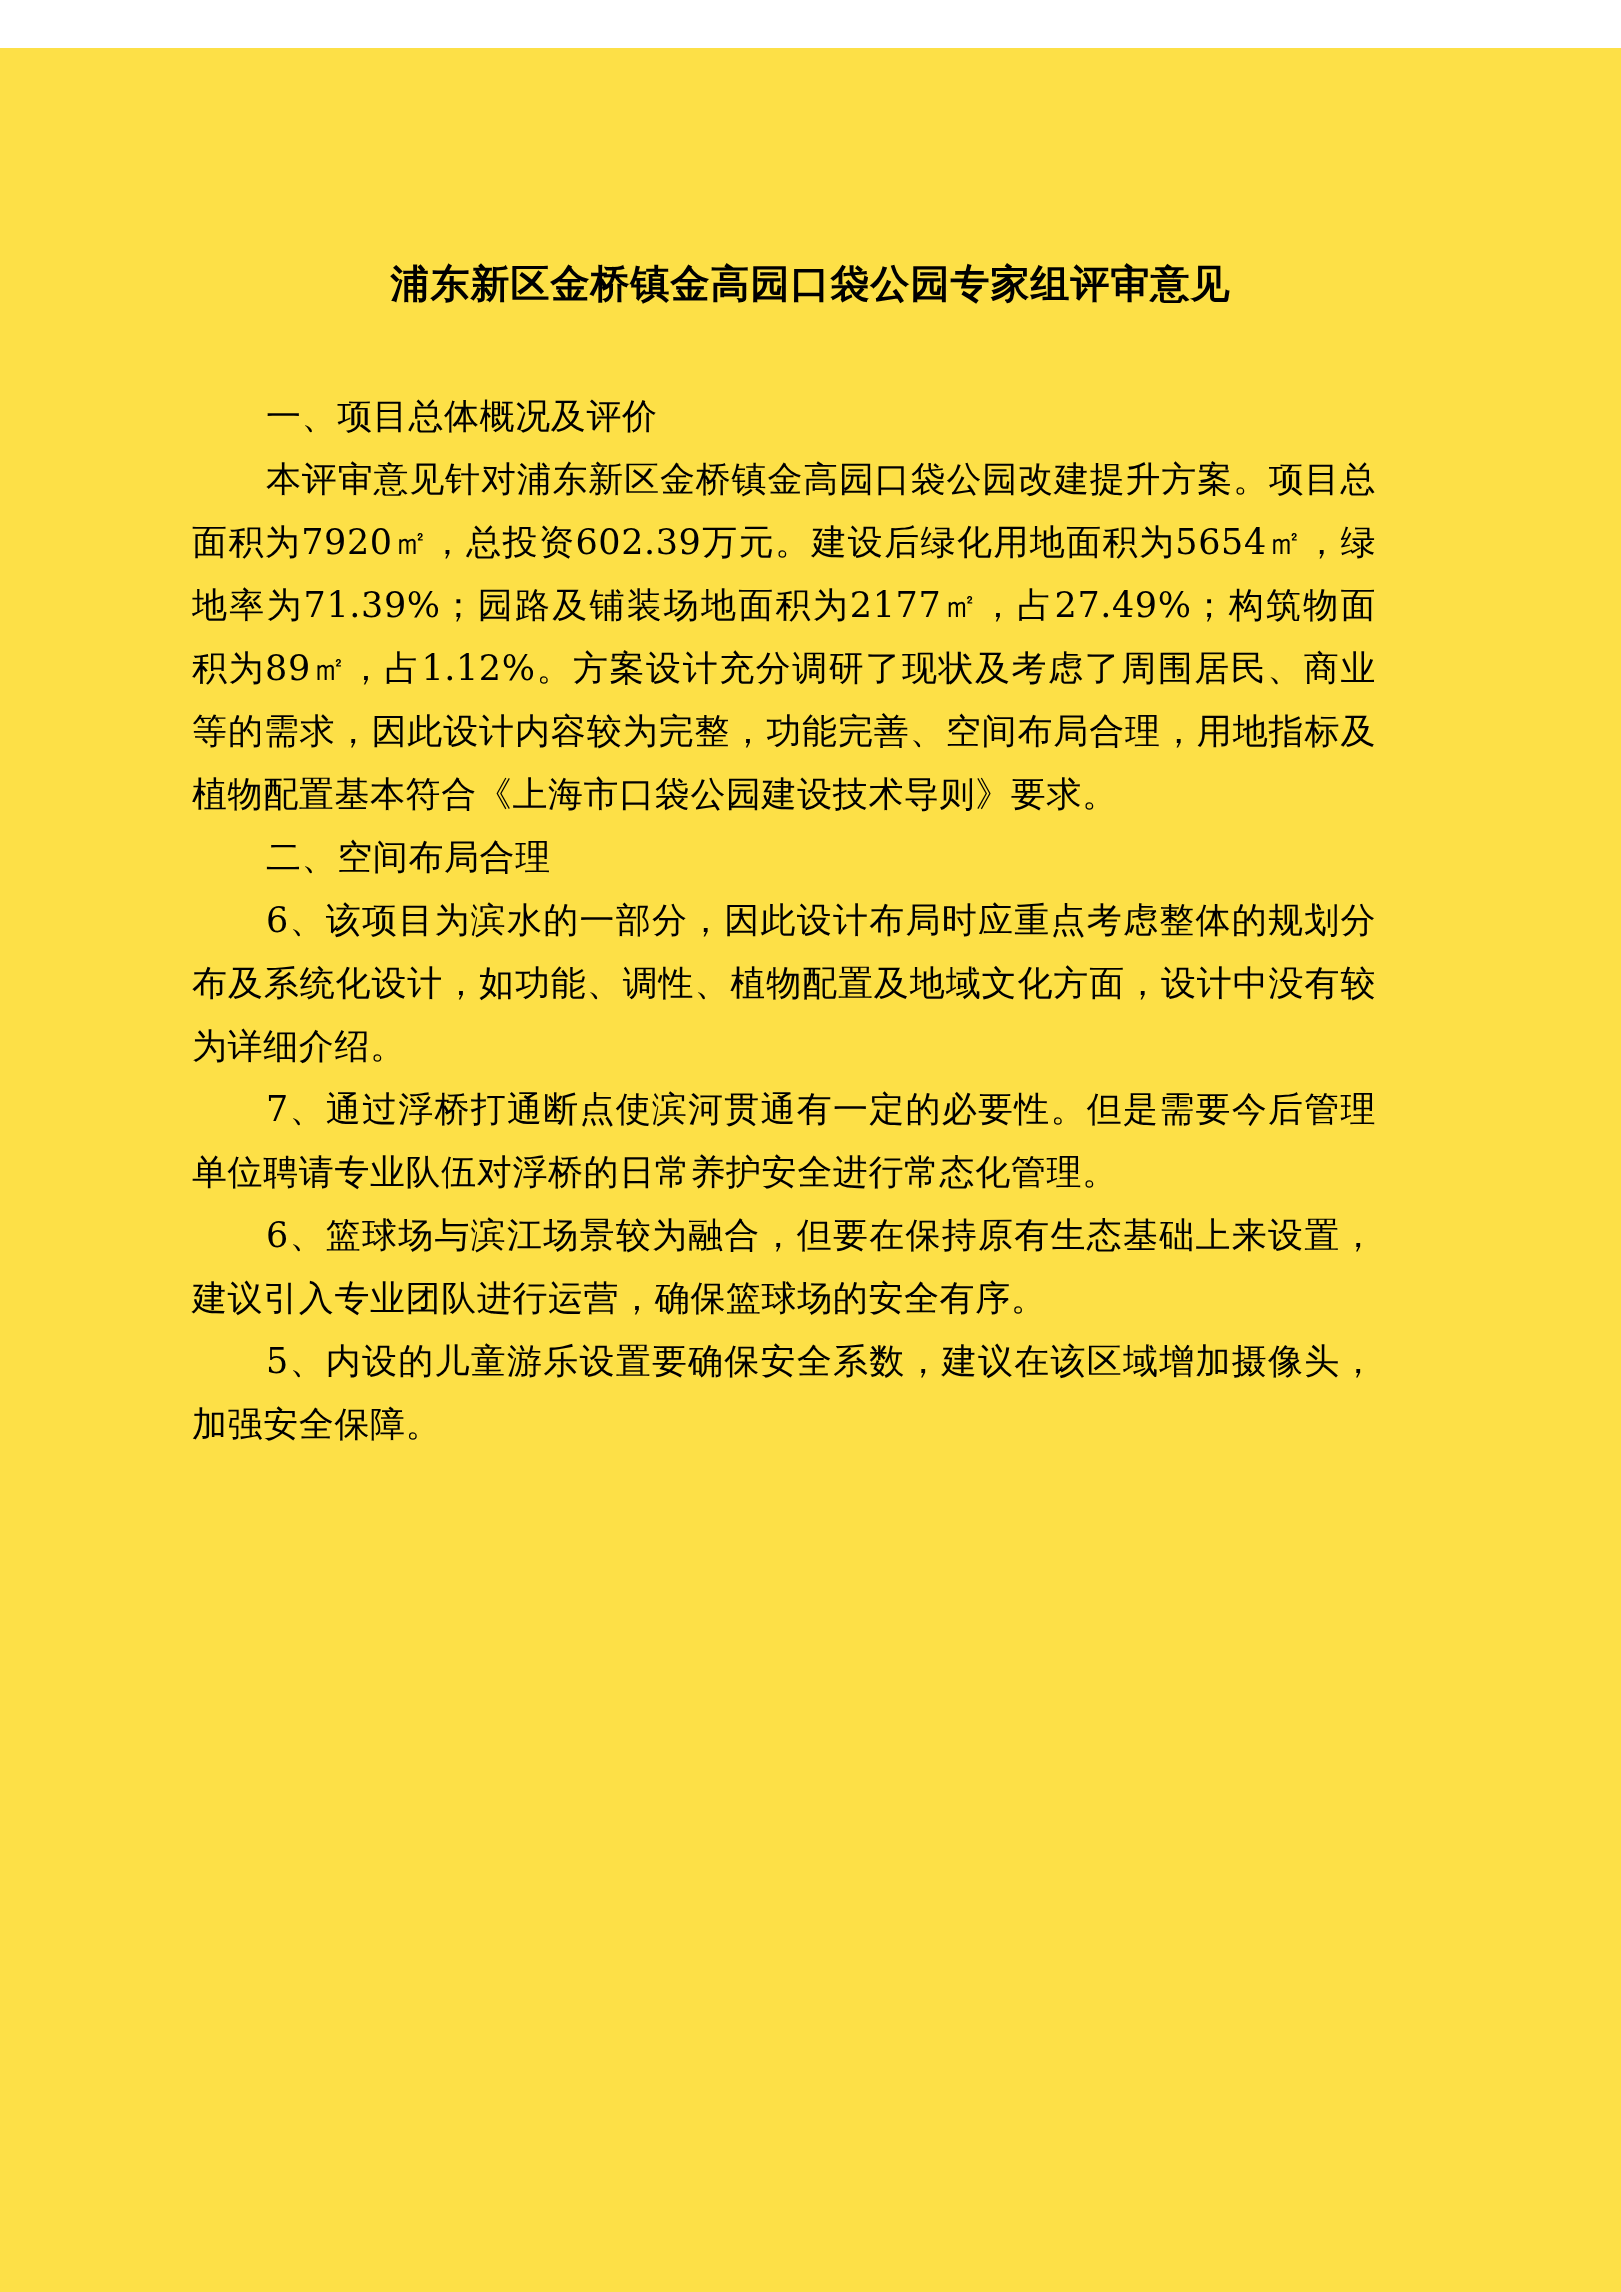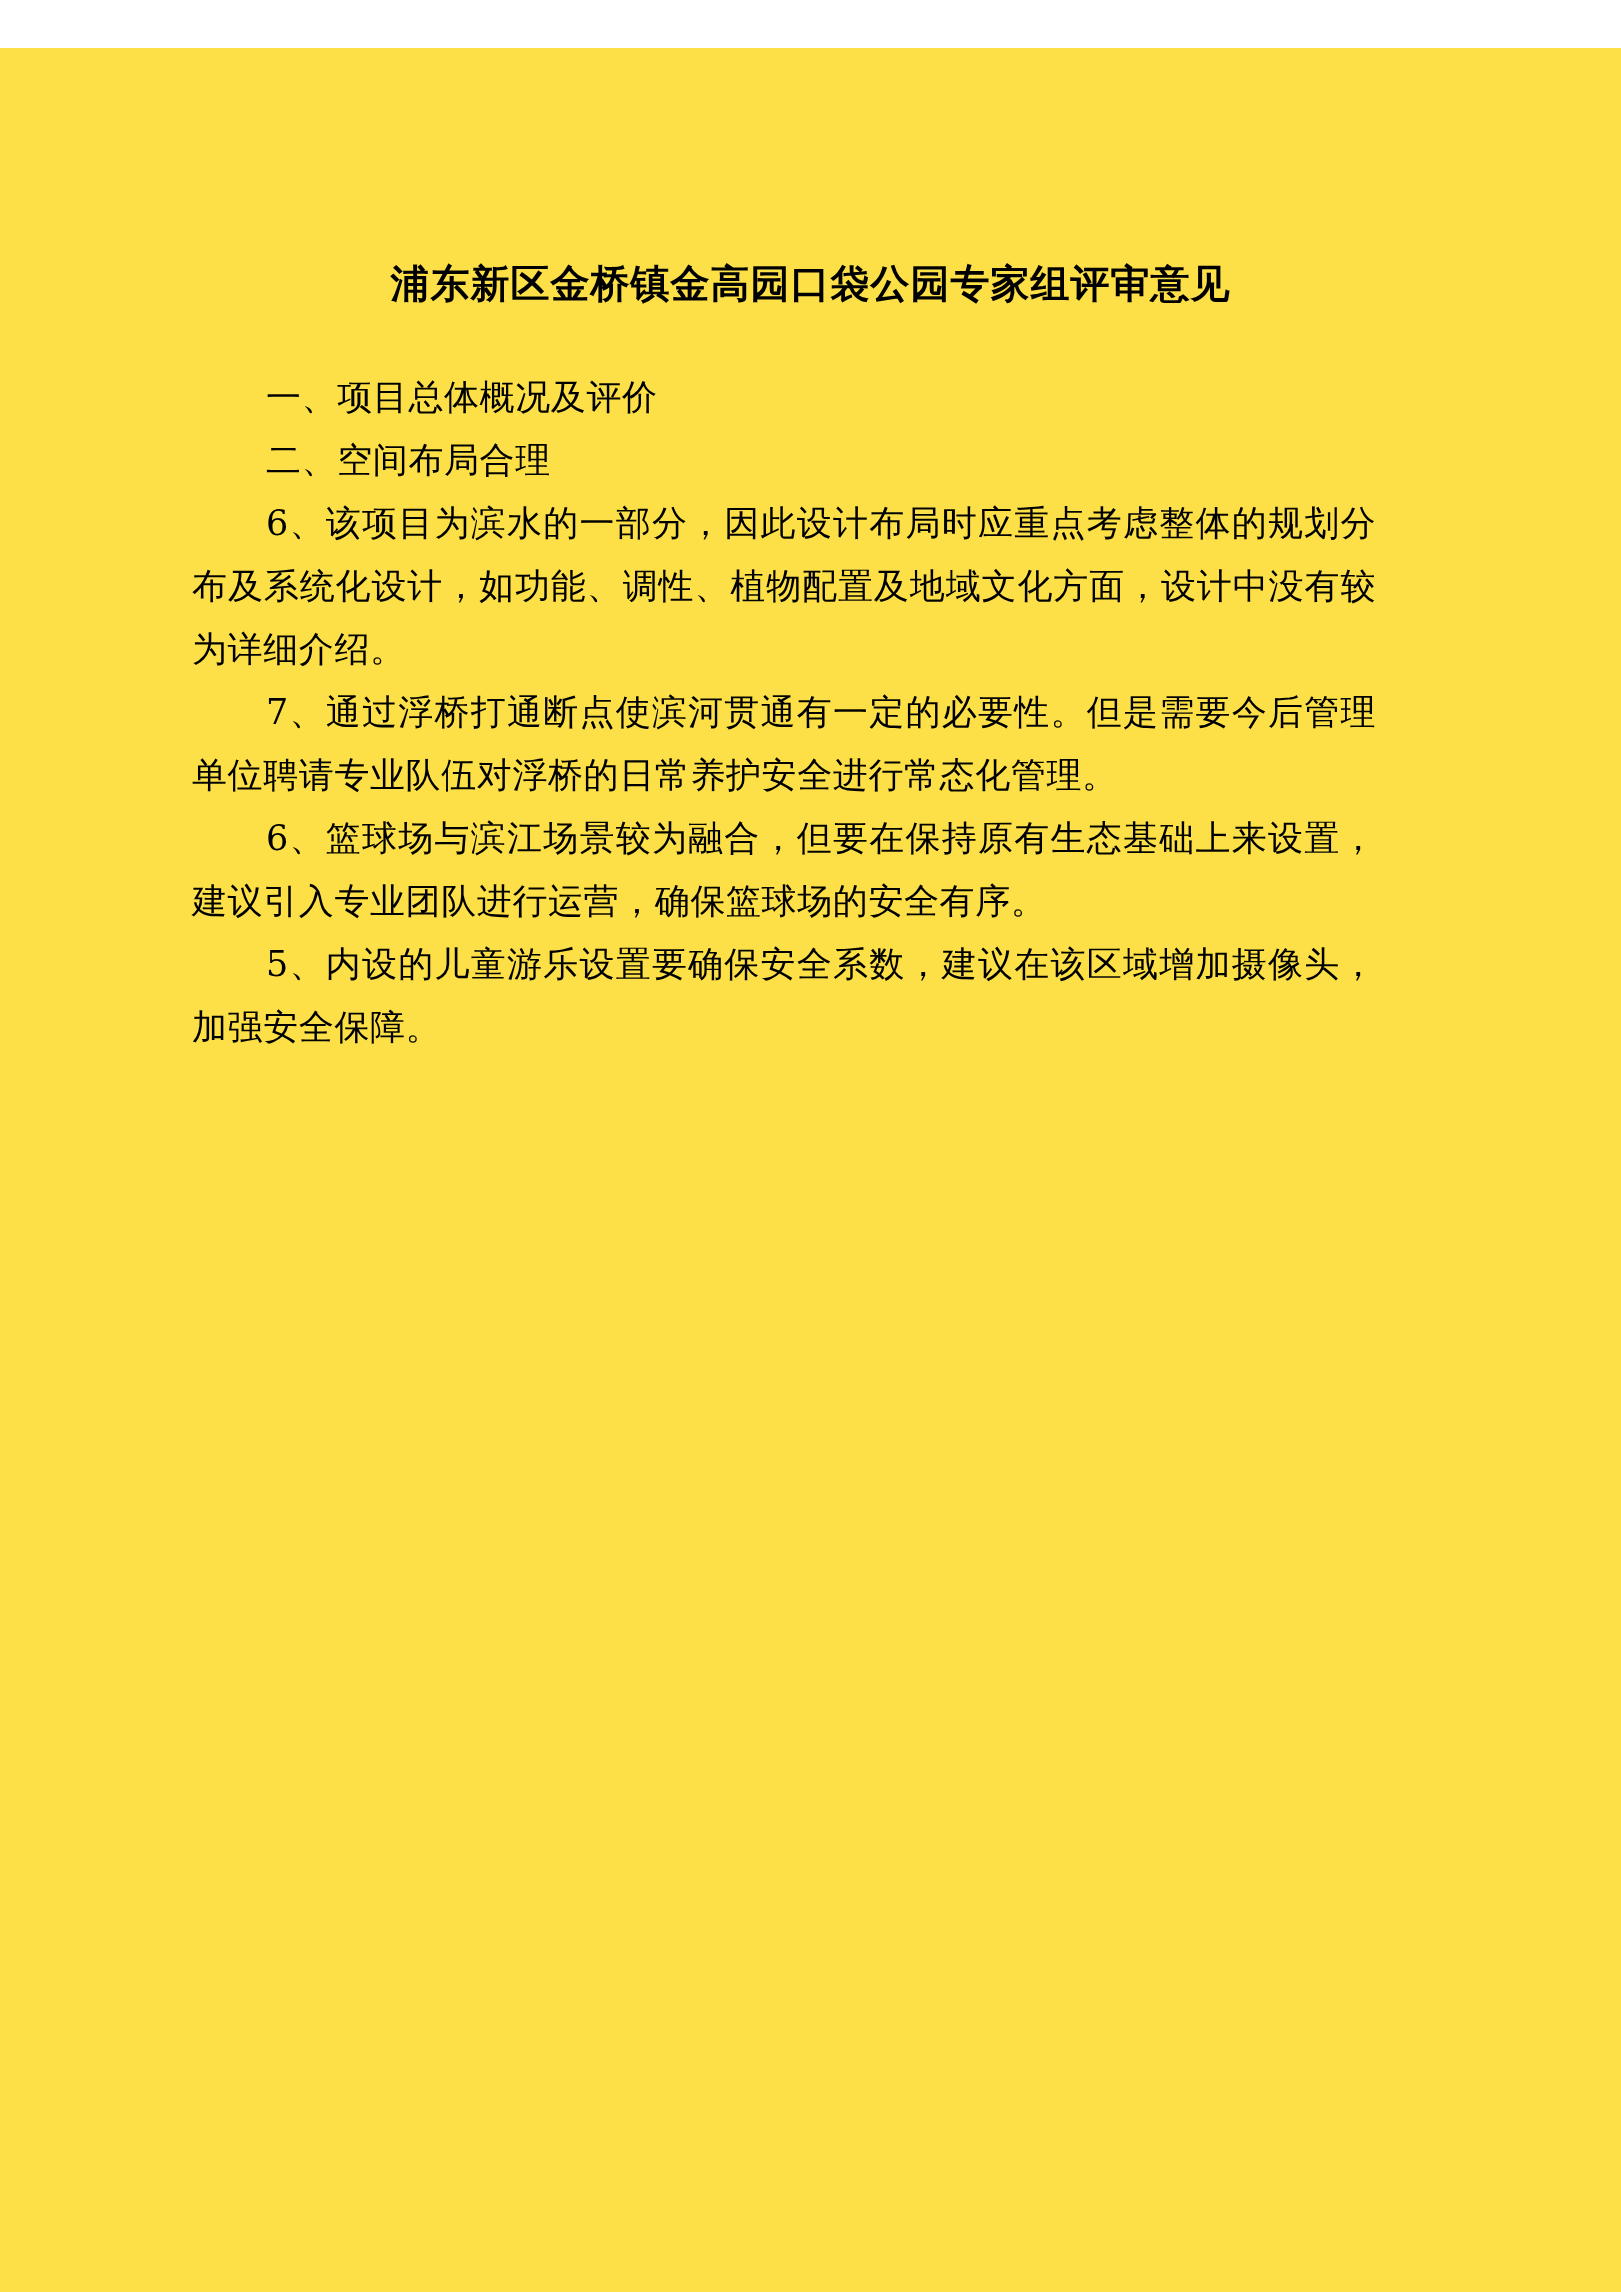--- a/index.html
+++ b/index.html
@@ -33,21 +33,21 @@
       font-family: "DejaVu Sans", "Liberation Sans", sans-serif;
       font-weight: bold;
       font-size: 39px;
       line-height: 55px;
       letter-spacing: 1px;
       margin: 0;
     }
     .body {
       position: absolute;
       left: 192px;
-      top: 318px;
+      top: 337px;
       width: 1184px;
       font-size: 35px;
       line-height: 63px;
       letter-spacing: 0.6px;
     }
     .para {
       margin: 0;
       text-indent: 74px;
       text-align: justify;
       text-justify: inter-ideograph;
@@ -58,20 +58,21 @@
     }
   </style>
 </head>
 <body>
 
 <div class="page">
   <h1 class="doc-title">浦东新区金桥镇金高园口袋公园专家组评审意见</h1>
 
   <div class="body">
     <p class="heading">一、项目总体概况及评价</p>
+    <p class="para">本评审意见针对浦东新区金桥镇金高园口袋公园改建提升方案。项目总面积为7920㎡，总投资602.39万元。建设后绿化用地面积为5654㎡，绿地率为71.39%；园路及铺装场地面积为2177㎡，占27.49%；构筑物面积为89㎡，占1.12%。方案设计充分调研了现状及考虑了周围居民、商业等的需求，因此设计内容较为完整，功能完善、空间布局合理，用地指标及植物配置基本符合《上海市口袋公园建设技术导则》要求。</p>
 
     <p class="heading">二、空间布局合理</p>
     <p class="para">6、该项目为滨水的一部分，因此设计布局时应重点考虑整体的规划分布及系统化设计，如功能、调性、植物配置及地域文化方面，设计中没有较为详细介绍。</p>
     <p class="para">7、通过浮桥打通断点使滨河贯通有一定的必要性。但是需要今后管理单位聘请专业队伍对浮桥的日常养护安全进行常态化管理。</p>
     <p class="para">6、篮球场与滨江场景较为融合，但要在保持原有生态基础上来设置，建议引入专业团队进行运营，确保篮球场的安全有序。</p>
     <p class="para">5、内设的儿童游乐设置要确保安全系数，建议在该区域增加摄像头，加强安全保障。</p>
   </div>
 </div>
 
 

